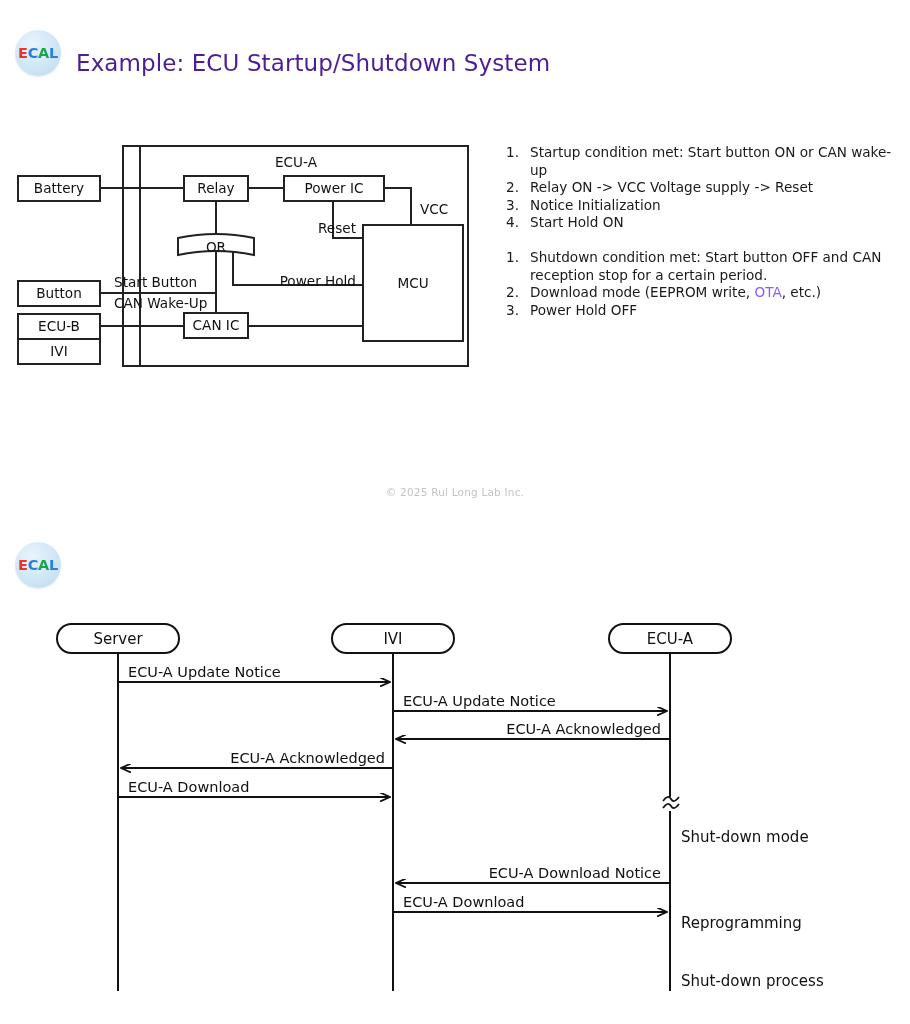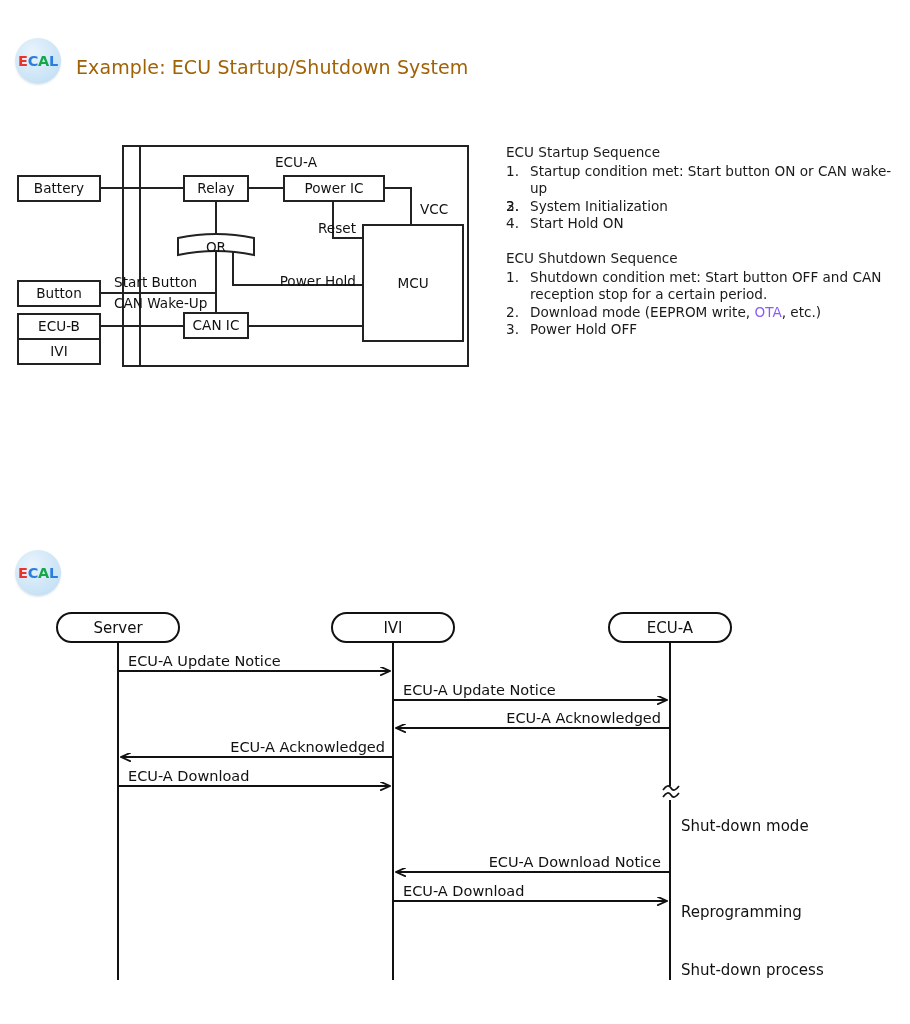--- a/index.html
+++ b/index.html
@@ -22,21 +22,21 @@
     left: 0;
     width: 910px;
   }
   #slide-1 { top: 0; height: 512px; }
   #slide-2 { top: 512px; height: 512px; }
 
   
   .slide-header {
     position: absolute;
     left: 0;
-    top: 16px;
+    top: 8px;
     width: 838px;
     height: 84px;
   }
   .brand-logo {
     position: absolute;
     left: 15px;
     top: 22px;
     width: 46px;
     height: 46px;
     border-radius: 50%;
@@ -56,23 +56,23 @@
   }
   .brand-logo .lg-e { color: #e8342b; }
   .brand-logo .lg-c { color: #2b7de0; }
   .brand-logo .lg-a { color: #19a64a; }
   .brand-logo .lg-l { color: #2b7de0; }
 
   .slide-title {
     position: absolute;
     left: 76px;
     top: 27px;
-    font-size: 19px;
+    font-size: 23px;
     font-weight: 400;
-    color: #a16207;
+    color: #4c1d95;
     letter-spacing: 0.1px;
     white-space: nowrap;
   }
 
   
   .slide-footer {
     position: absolute;
     left: 0;
     width: 910px;
     text-align: center;
@@ -123,21 +123,21 @@
     width: 18px;
     text-align: left;
   }
   .notes-gap { height: 17px; }
   .hl-ota { color: #8b5cf6; }
 
   
   .seqdiagram {
     position: absolute;
     left: 0;
-    top: 88px;
+    top: 99px;
     width: 910px;
     height: 400px;
   }
   .seqdiagram svg { display: block; }
 
   .sd-lifeline-label {
     font-family: "DejaVu Sans", "Liberation Sans", sans-serif;
     font-size: 15px;
     fill: #111111;
   }
@@ -224,38 +224,37 @@
 
       <text class="bd-label" x="420" y="84" text-anchor="start">VCC</text>
       <text class="bd-label" x="356" y="103" text-anchor="end">Reset</text>
       <text class="bd-label" x="114" y="157" text-anchor="start">Start Button</text>
       <text class="bd-label" x="114" y="178" text-anchor="start">CAN Wake-Up</text>
       <text class="bd-label" x="356" y="156" text-anchor="end">Power Hold</text>
     </svg>
   </div>
 
   <div class="seq-notes">
-    <p class="notes-heading">ECU Startup Sequence</p>
     <ol class="notes-list">
       <li><span class="num">1.</span><span>Startup condition met: Start button ON or CAN wake-up</span></li>
-      <li><span class="num">2.</span></li>
-      <li><span class="num">3.</span><span>System Initialization</span></li>
+      <li><span class="num">2.</span><span>Relay ON -&gt; VCC Voltage supply -&gt; Reset</span></li>
+      <li><span class="num">3.</span><span>Notice Initialization</span></li>
       <li><span class="num">4.</span><span>Start Hold ON</span></li>
     </ol>
 
     <div class="notes-gap"></div>
 
-    <p class="notes-heading">ECU Shutdown Sequence</p>
     <ol class="notes-list">
       <li><span class="num">1.</span><span>Shutdown condition met:  Start button OFF and CAN reception stop for a certain period.</span></li>
       <li><span class="num">2.</span><span>Download mode (EEPROM write, </span><span class="hl-ota">OTA</span><span>, etc.)</span></li>
       <li><span class="num">3.</span><span>Power Hold OFF</span></li>
     </ol>
   </div>
 
+  <div class="slide-footer">© 2025 Rui Long Lab Inc.</div>
 </section>
 
 <section class="slide" id="slide-2">
 
   <div class="slide-header">
     <div class="brand-logo">
       <span class="logo-text"><span class="lg-e">E</span><span class="lg-c">C</span><span class="lg-a">A</span><span class="lg-l">L</span></span>
     </div>
   </div>
 

